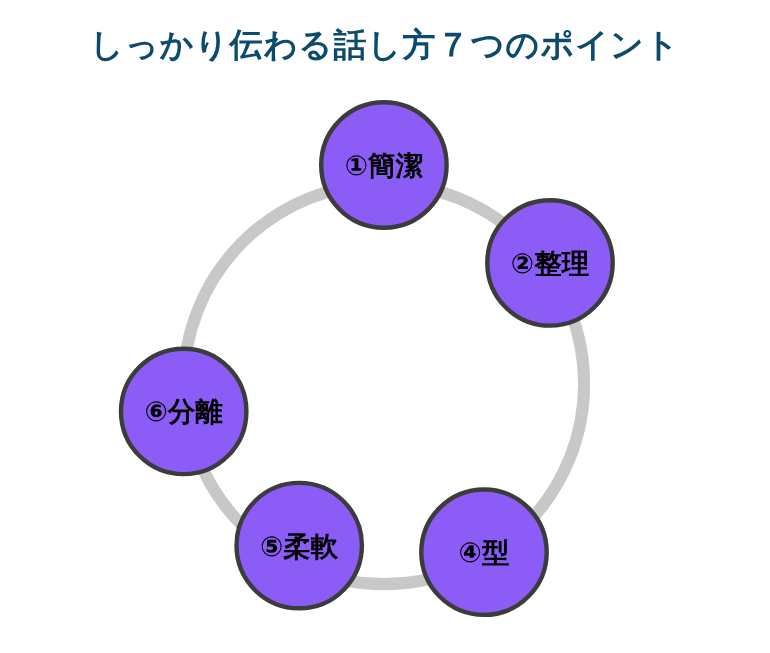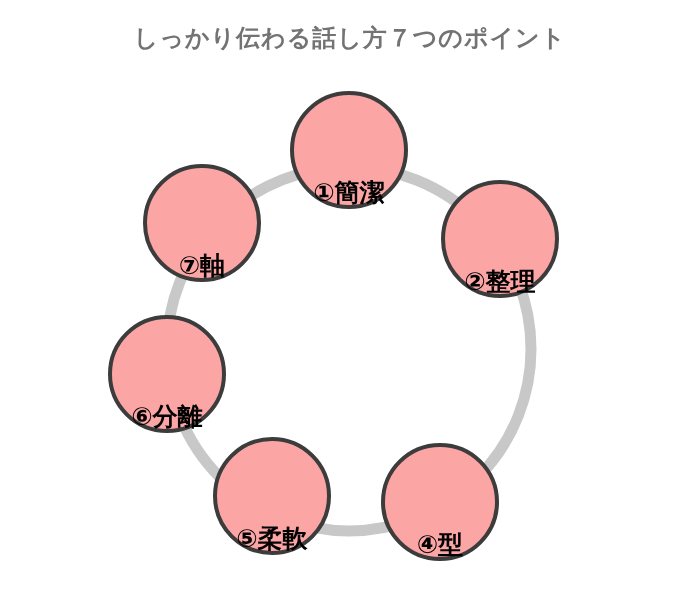--- a/index.html
+++ b/index.html
@@ -20,44 +20,44 @@
     height: 594px;
     background: #ffffff;
   }
   #diagram-title {
     position: absolute;
     left: 0;
     top: 24px;
     width: 700px;
     text-align: center;
     font-family: "DejaVu Sans", "Liberation Sans", sans-serif;
-    font-size: 24px;
+    font-size: 30px;
     font-weight: bold;
-    color: #737373;
+    color: #0c4a6e;
     letter-spacing: 1px;
     line-height: 1.2;
     white-space: nowrap;
   }
   #ring-svg {
     position: absolute;
     left: 0;
     top: 0;
     width: 700px;
     height: 594px;
   }
   .node {
     position: absolute;
     width: 118px;
     height: 118px;
     border-radius: 50%;
-    background: #fca5a5;
+    background: #8b5cf6;
     border: 4px solid #3c3c3c;
     box-sizing: border-box;
     display: flex;
-    align-items: flex-end;
+    align-items: center;
     justify-content: center;
   }
   .node-label {
     font-family: "DejaVu Sans", "Liberation Sans", sans-serif;
     font-size: 25px;
     font-weight: bold;
     color: #000000;
     white-space: nowrap;
     line-height: 1;
     letter-spacing: 0px;
@@ -88,17 +88,14 @@
   </div>
 
   <div class="node" style="left:381px; top:443px;">
     <span class="node-label">④型</span>
   </div>
 
   <div class="node" style="left:108px; top:315px;">
     <span class="node-label">⑥分離</span>
   </div>
 
-  <div class="node" style="left:143px; top:164px;">
-    <span class="node-label">⑦軸</span>
-  </div>
 
 </div>
 
 </body></html>

